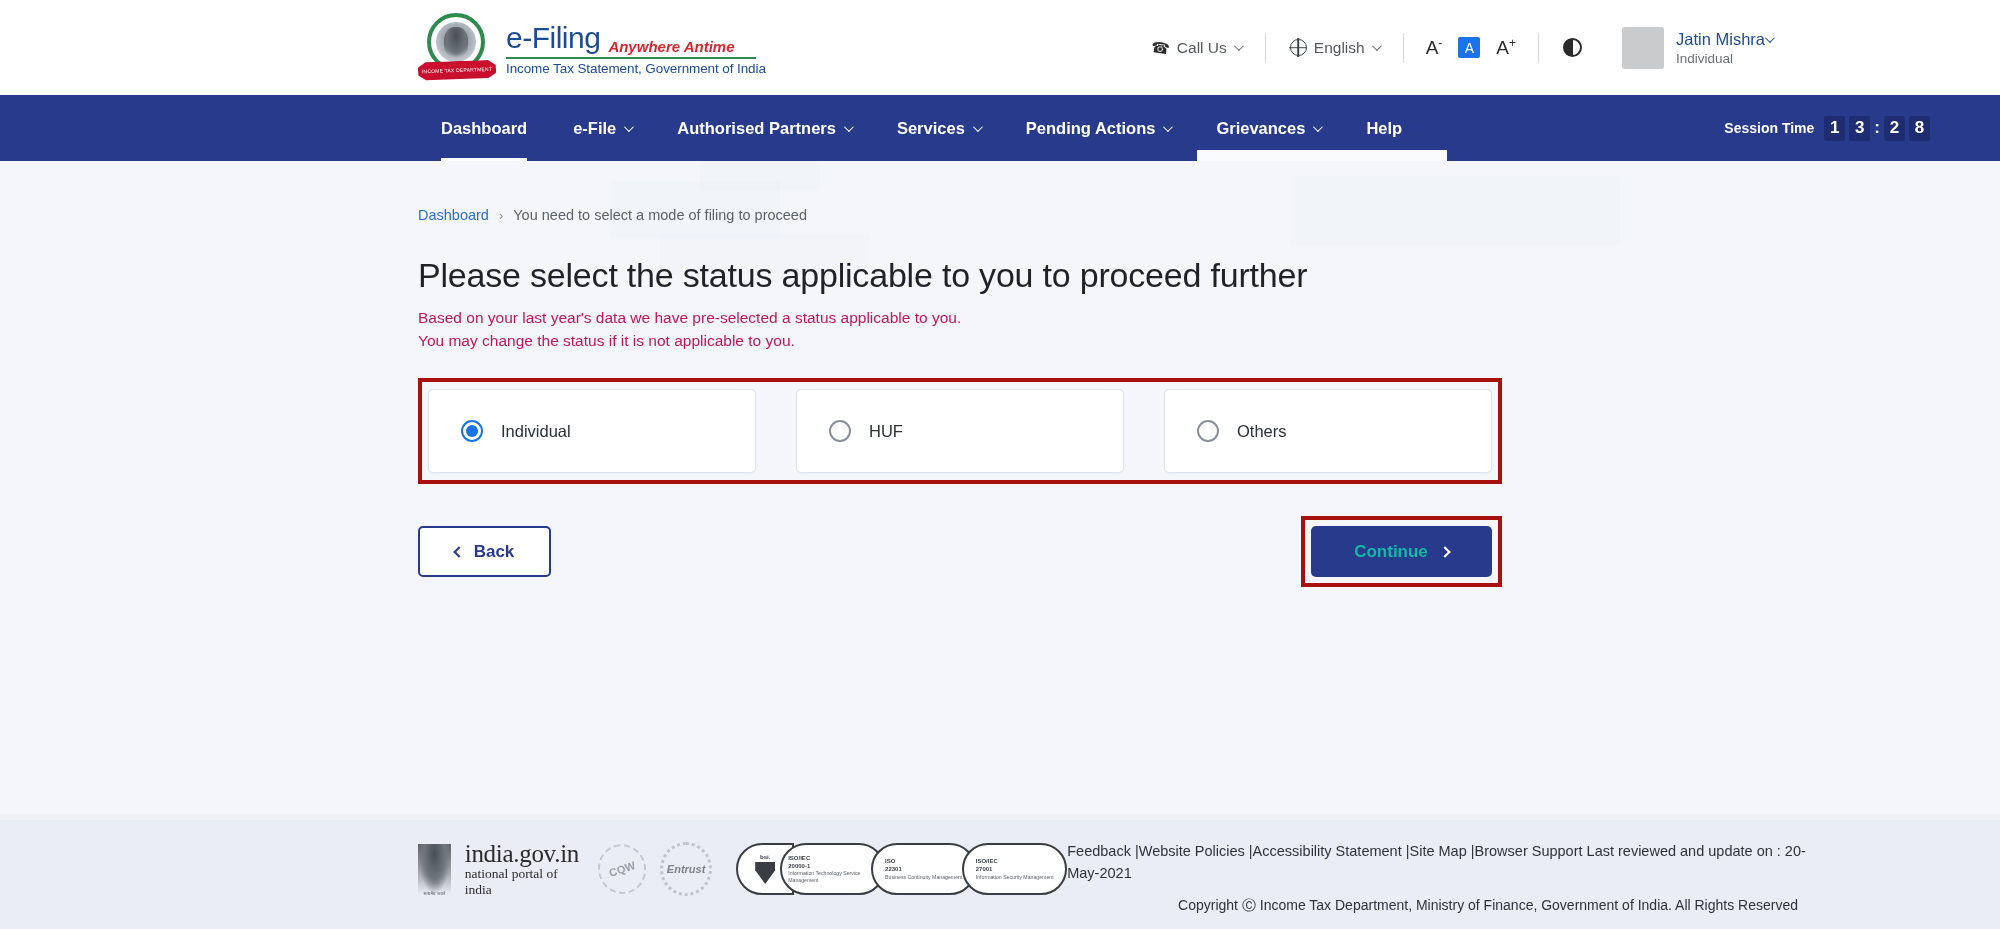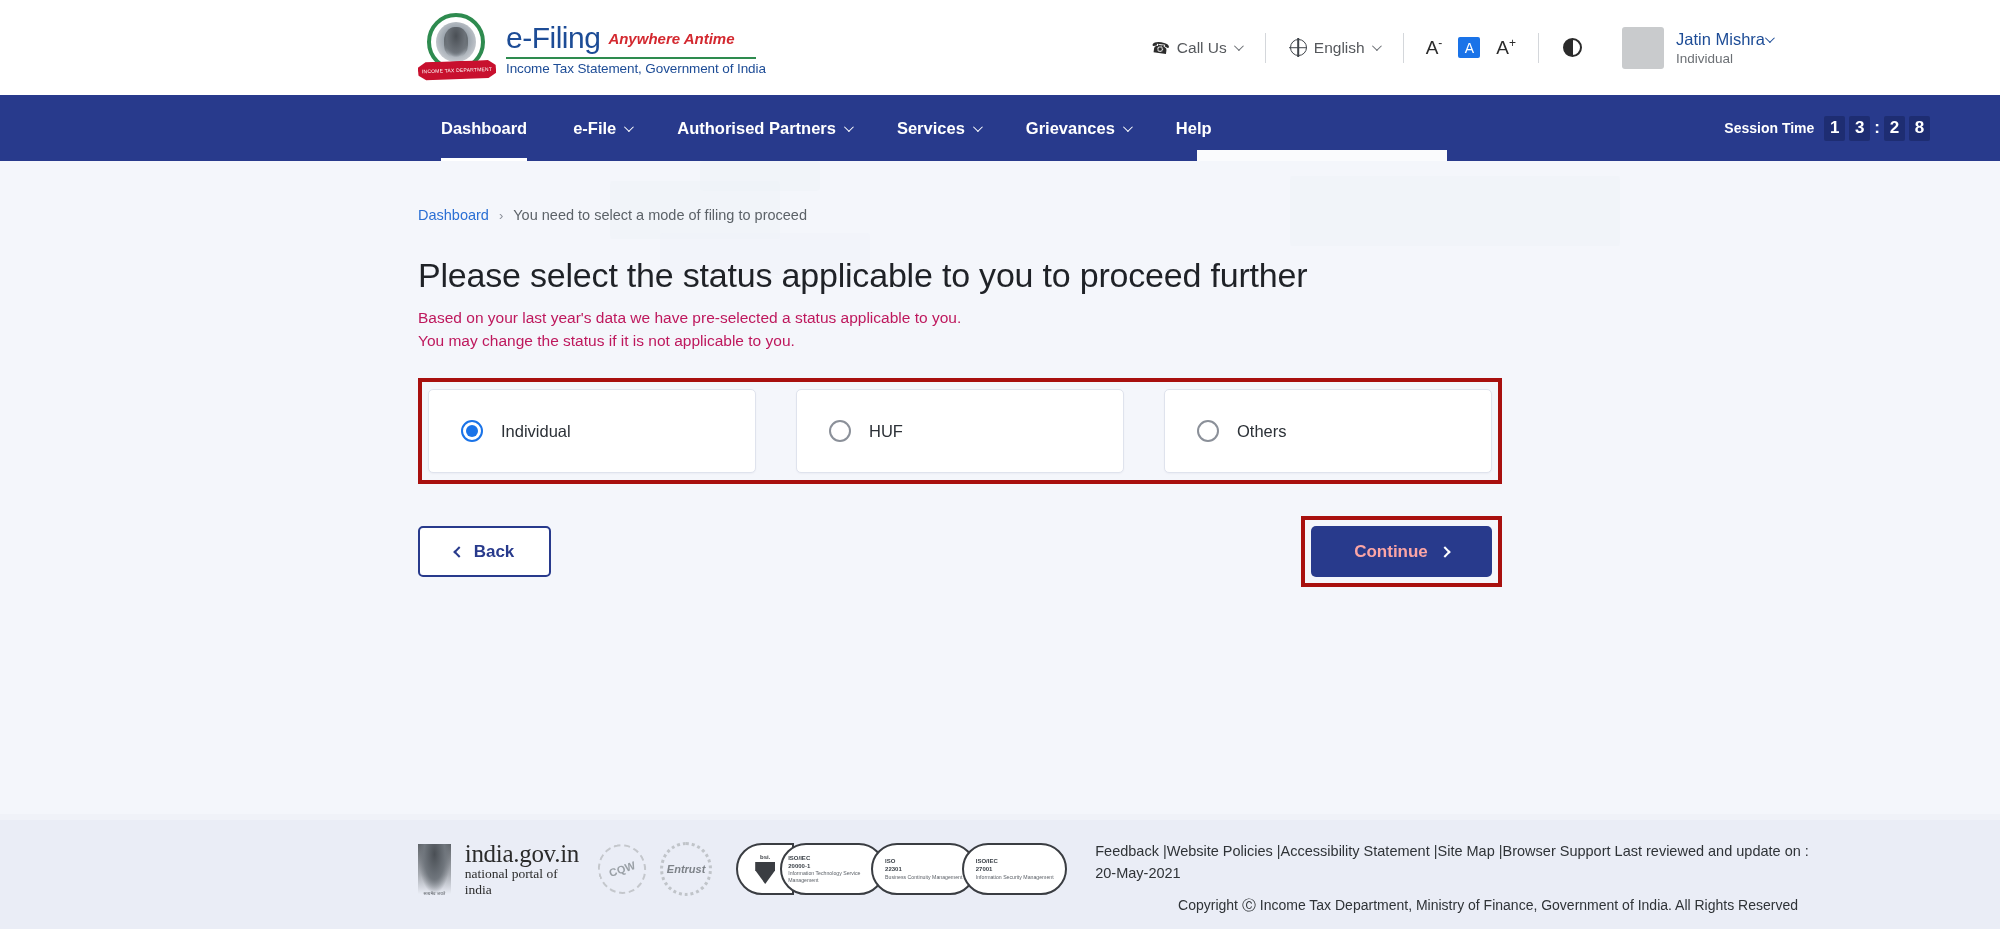--- a/index.html
+++ b/index.html
@@ -62,21 +62,21 @@
     display: flex; align-items: center; justify-content: center;
     transform: rotate(-2deg);
   }
   .emblem-ribbon span {
     font-size: 5px; color: #ffffff; letter-spacing: .2px;
     font-family: "Liberation Sans", sans-serif;
     white-space: nowrap;
   }
   .brand-text { padding-top: 2px; }
   .brand-line1 {
-    display: flex; align-items: center; gap: 8px;
+    display: flex; align-items: flex-end; gap: 8px;
   }
   .brand-efiling {
     font-size: 30px; color: #1d4c96; letter-spacing: -0.5px;
     font-family: "Liberation Sans", sans-serif;
   }
   .brand-tag {
     font-size: 15px; color: #d3282f; font-style: italic; font-weight: bold;
   }
   .brand-rule {
     width: 250px; height: 1.5px; background: #2e8b4f; margin: 2px 0 2px 0;
@@ -270,21 +270,21 @@
     border-left: 2px solid #283a8c; border-bottom: 2px solid #283a8c;
     transform: rotate(45deg);
   }
   .continue-outline {
     border: 4px solid #a8100e;
     padding: 6px;
   }
   .btn-continue {
     width: 181px; height: 51px;
     background: #283a8c; border: none; border-radius: 5px;
-    color: #fca5a5; font-size: 17px; font-weight: bold;
+    color: #14b8a6; font-size: 17px; font-weight: bold;
     display: flex; align-items: center; justify-content: center; gap: 13px;
     cursor: pointer;
   }
   .chev-r {
     display: inline-block; width: 8px; height: 8px;
     border-right: 2px solid #ffffff; border-top: 2px solid #ffffff;
     transform: rotate(45deg);
   }
 
   
@@ -347,21 +347,21 @@
     width: 20px; height: 22px;
     background: #3a3d42;
     clip-path: polygon(0 0, 100% 0, 100% 38%, 50% 100%, 0 38%);
   }
   .bsi-label { font-size: 6px; color: #3a3d42; font-weight: bold; }
 
   .footer-right {
     margin-left: auto; margin-right: 190px; margin-top: 26px;
     text-align: left; width: 820px;
   }
-  .f-links { font-size: 14.5px; color: #2f3337; line-height: 1.55; margin-left: 28px; }
+  .f-links { font-size: 14.5px; color: #2f3337; line-height: 1.55; }
   .f-links a { color: #2f3337; text-decoration: none; cursor: pointer; }
   .f-review { color: #2f3337; }
   .f-copy {
     font-size: 14px; color: #2f3337; margin-top: 12px; text-align: right;
     padding-right: 12px;
   }
   .footer-topline {
     position: absolute; top: 0; left: 0; right: 0; height: 6px;
     background: #f0f2f8;
   }
@@ -434,20 +434,24 @@
       <div class="nav-item">
         <span>e-File</span>
         <span class="caret"></span>
       </div>
       <div class="nav-item">
         <span>Authorised Partners</span>
         <span class="caret"></span>
       </div>
       <div class="nav-item">
         <span>Services</span>
+        <span class="caret"></span>
+      </div>
+      <div class="nav-item">
+        <span>Pending Actions</span>
         <span class="caret"></span>
       </div>
       <div class="nav-item">
         <span>Grievances</span>
         <span class="caret"></span>
       </div>
       <div class="nav-item">
         <span>Help</span>
       </div>
     </div>

